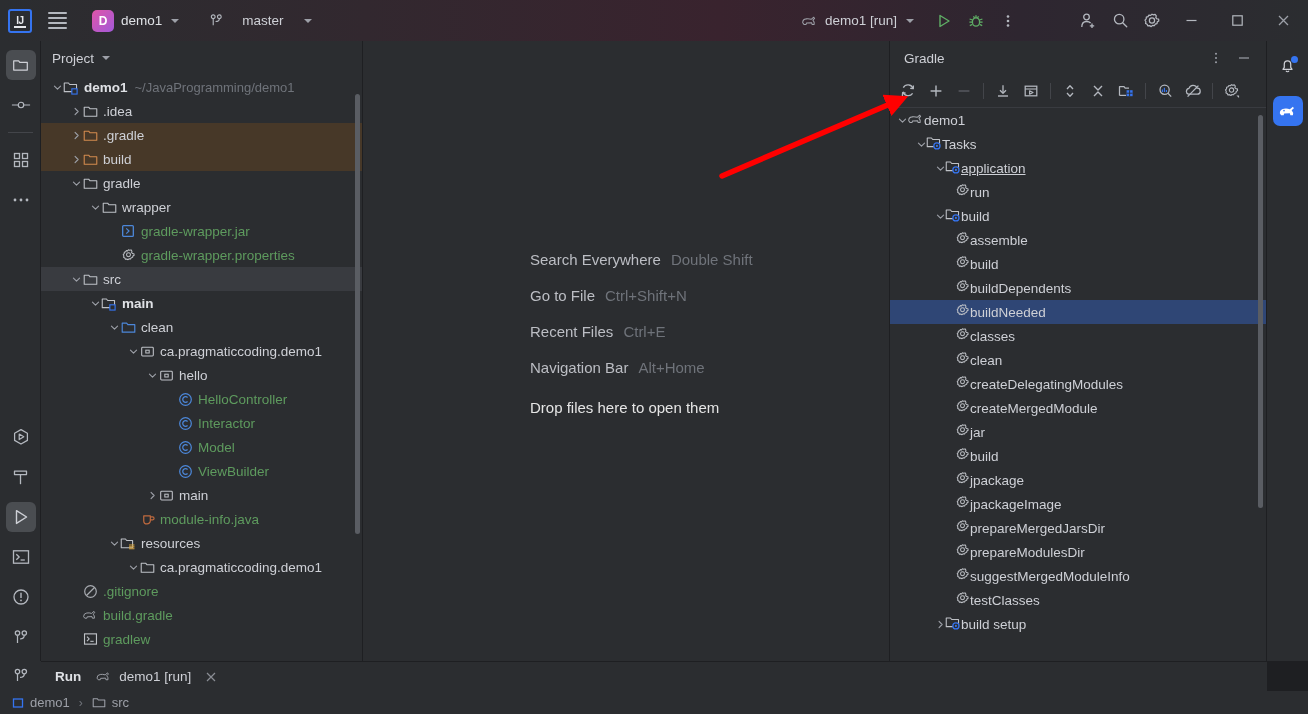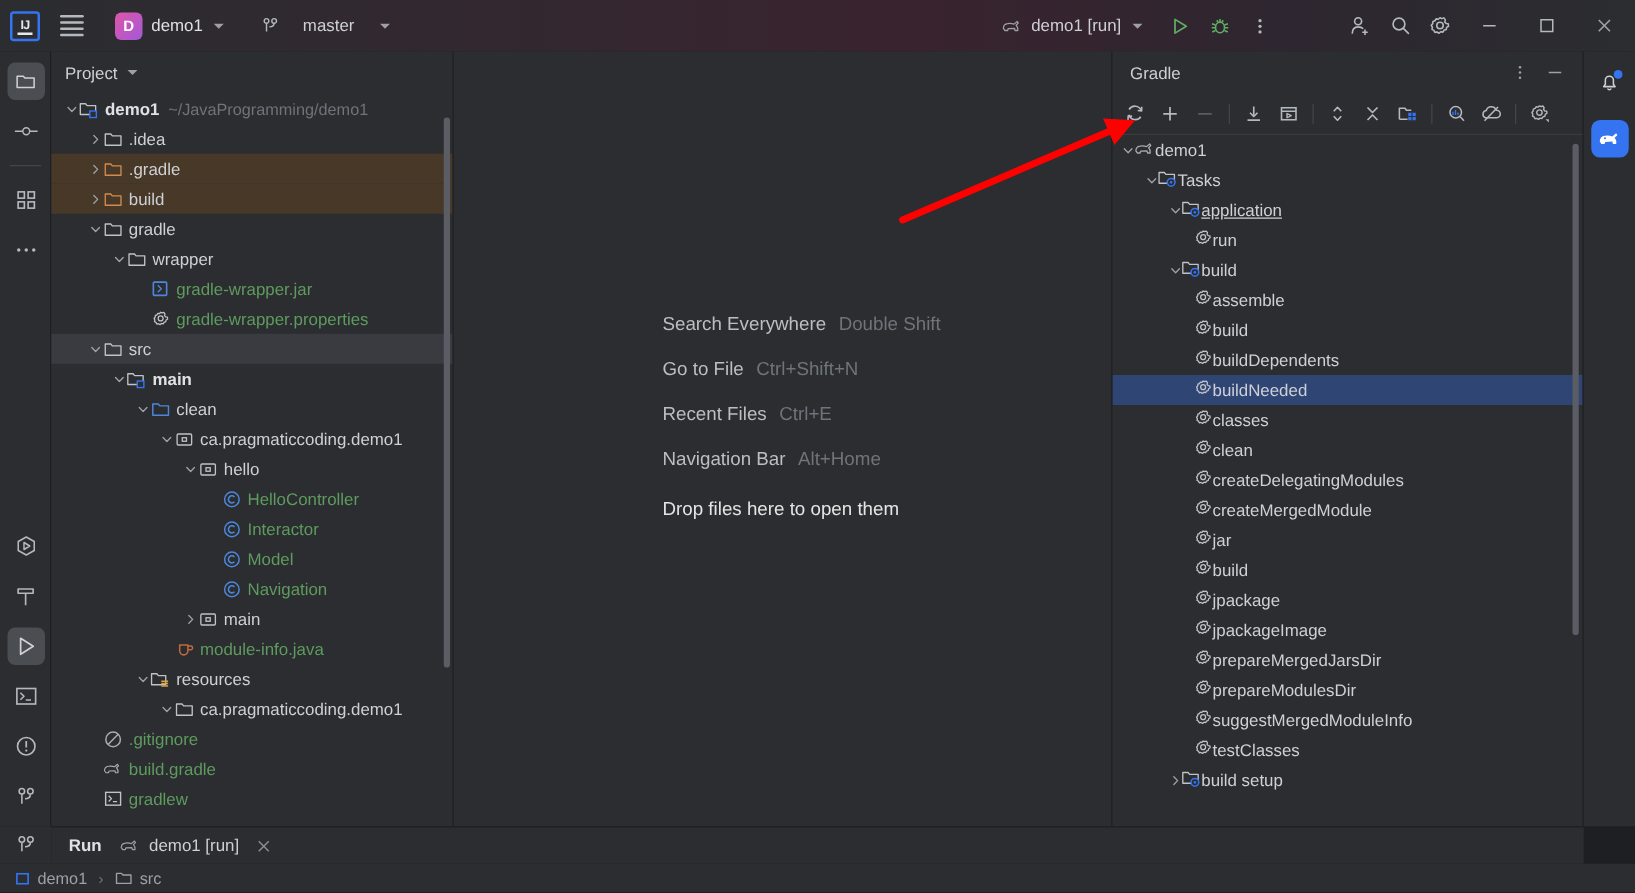--- a/index.html
+++ b/index.html
@@ -532,21 +532,21 @@
           <span class="lbl green">Model</span>
         </div>
         <div class="row" style="padding-left: 124px;">
           <span class="arrow"></span>
           <span class="ficon">
             <svg width="15" height="15" viewBox="0 0 16 16">
               <circle cx="8" cy="8" r="6.2" fill="none" stroke="#4C87D9" stroke-width="1.3"></circle>
               <path d="M10.2 5.9 A3 3 0 1 0 10.2 10.1" fill="none" stroke="#4C87D9" stroke-width="1.3"></path>
             </svg>
           </span>
-          <span class="lbl green">Navigation</span>
+          <span class="lbl green">ViewBuilder</span>
         </div>
         <div class="row" style="padding-left: 105px;">
           <span class="arrow">
             <svg width="9" height="9" viewBox="0 0 10 10">
               <path d="M3.4 1.6 L6.8 5 L3.4 8.4" fill="none" stroke="#9DA0A8" stroke-width="1.25" stroke-linejoin="round" stroke-linecap="round"></path>
             </svg>
           </span>
           <span class="ficon">
             <svg width="15" height="15" viewBox="0 0 16 16">
               <rect x="1.8" y="3.4" width="12.4" height="9.4" fill="none" stroke="#BFC2C7" stroke-width="1.15" rx="1"></rect>

